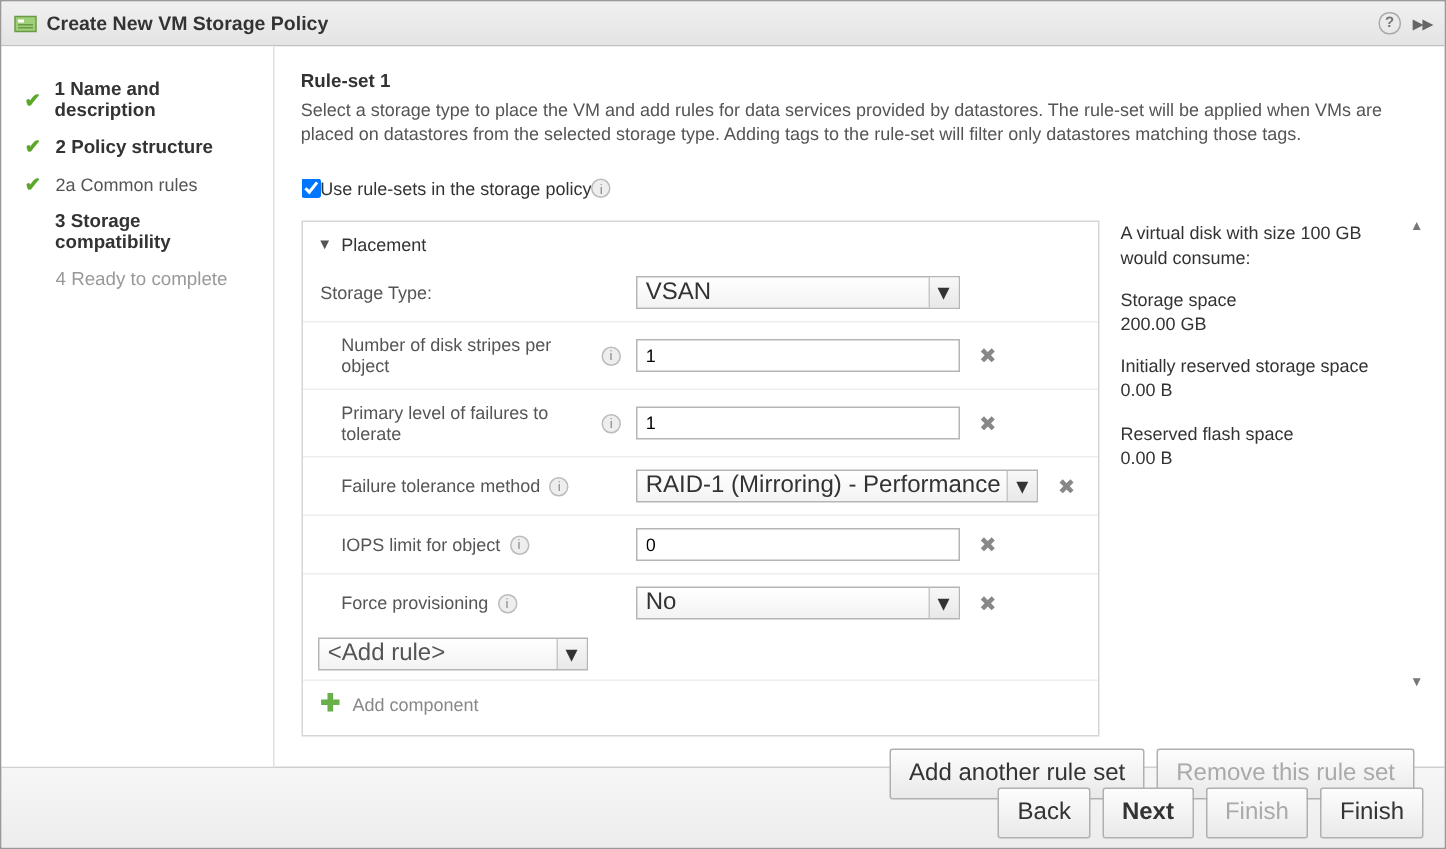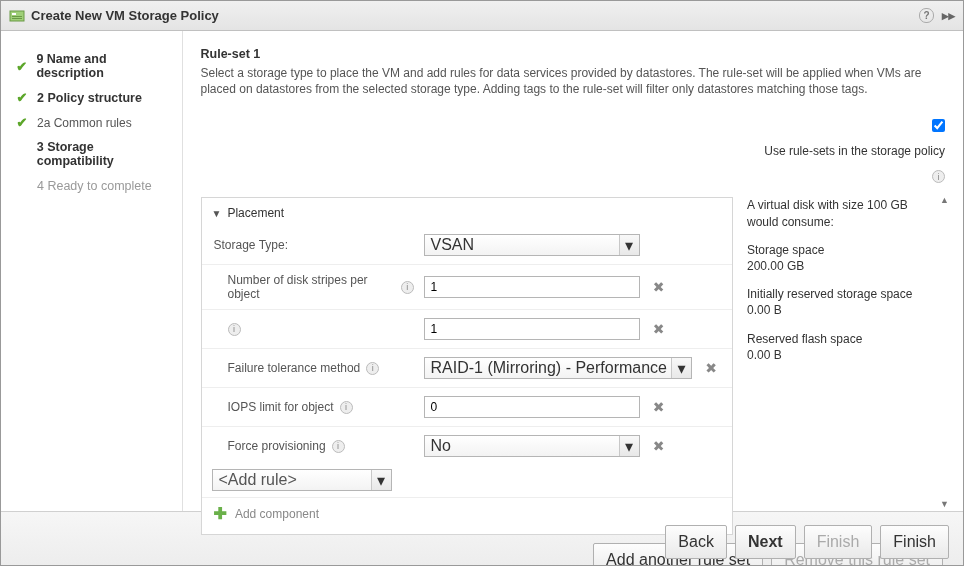--- a/index.html
+++ b/index.html
@@ -65,21 +65,21 @@
   .check-icon.hidden { visibility: hidden; }
   .content {
     flex: 1;
     padding: 16px 18px 0 18px;
     display: flex;
     flex-direction: column;
   }
   .content h3 { margin: 0 0 4px 0; font-size: 12.5px; font-weight: bold; color: #333; }
   .desc { font-size: 12px; color: #555; line-height: 1.35; }
   .hr { height: 1px; background: #ddd; margin: 12px 0 10px; }
-  .chk-row { display: flex; align-items: flex-end; gap: 12px; font-size: 12px; flex-direction: column; }
+  .chk-row { display: flex; align-items: flex-start; gap: 0; font-size: 12px; }
   .chk-row input[type=checkbox]{ margin:0; }
   .workarea { display: flex; gap: 14px; margin-top: 14px; }
   .rulesbox {
     flex: 1;
     border: 1px solid #d6d6d6;
     background: #fff;
     display: flex;
     flex-direction: column;
     padding-bottom: 4px;
     min-height: 310px;
@@ -223,21 +223,21 @@
   <div class="title-right">
     <span style="color:#777;border:1px solid #aaa;border-radius:7px;width:15px;height:15px;display:inline-flex;align-items:center;justify-content:center;font-size:10px;">?</span>
     <span style="color:#666;font-size:13px;">▸▸</span>
   </div>
 </div>
 
 <div class="main">
   <div class="sidebar">
     <div class="nav-item bold">
       <span class="check-icon">✔</span>
-      <span>9  Name and description</span>
+      <span>1  Name and description</span>
     </div>
     <div class="nav-item bold">
       <span class="check-icon">✔</span>
       <span>2  Policy structure</span>
     </div>
     <div class="nav-item sub">
       <span class="check-icon" style="margin-left:-24px">✔</span>
       <span>2a  Common rules</span>
     </div>
     <div class="nav-item bold">
@@ -283,20 +283,21 @@
             <span class="info-icon" style="border:1px solid #bbb;border-radius:7px;width:13px;height:13px;display:inline-flex;align-items:center;justify-content:center;font-size:9px;background:#eee;">i</span>
           </div>
           <div class="field">
             <input class="text" value="1" style="">
           </div>
           <span class="clear">✖</span>
         </div>
 
         <div class="row">
           <div class="label sub">
+            <span>Primary level of failures to tolerate</span>
             <span class="info-icon" style="border:1px solid #bbb;border-radius:7px;width:13px;height:13px;display:inline-flex;align-items:center;justify-content:center;font-size:9px;background:#eee;">i</span>
           </div>
           <div class="field">
             <input class="text" value="1" style="">
           </div>
           <span class="clear">✖</span>
         </div>
 
         <div class="row">
           <div class="label sub">

